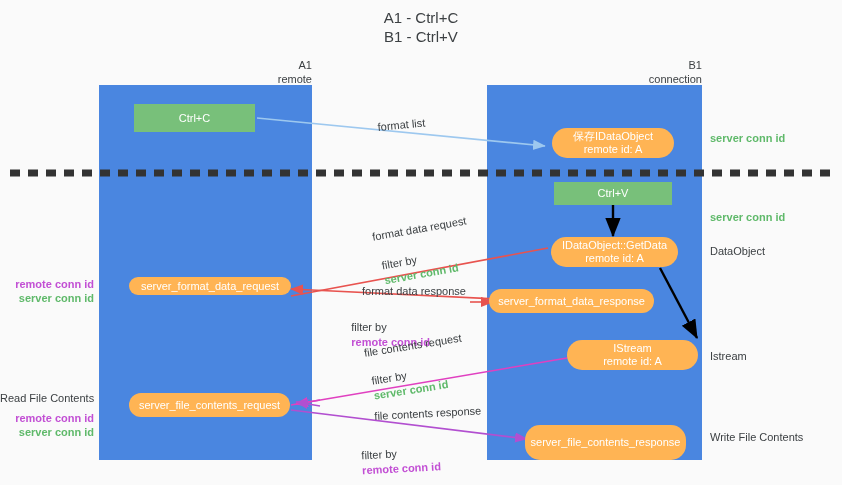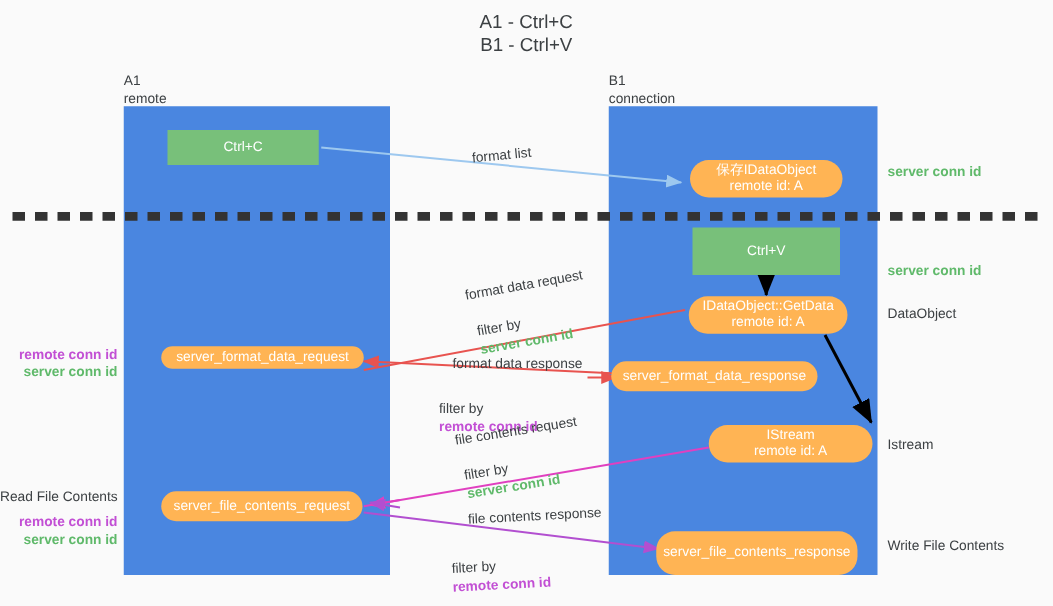--- a/index.html
+++ b/index.html
@@ -12,21 +12,21 @@
   }
   #diagram{position:absolute;left:0;top:0;width:842px;height:485px;}
 
   .title{
     position:absolute;left:0;top:8px;width:842px;
     text-align:center;color:#3c4043;font-size:15px;line-height:19px;
     white-space:pre;
   }
 
   .col-head{
-    position:absolute;text-align:left;color:#3c4043;
+    position:absolute;text-align:right;color:#3c4043;
     font-size:11px;line-height:14px;white-space:pre;
   }
 
   .lane{position:absolute;background:#4a86e0;}
 
   .box{
     position:absolute;display:flex;align-items:center;justify-content:center;
     text-align:center;color:#ffffff;font-size:11px;line-height:13px;
     white-space:pre;box-sizing:border-box;
   }
@@ -97,21 +97,21 @@
 
     <line x1="291" y1="410" x2="527" y2="439" stroke="#b24fd0" stroke-width="1.6" marker-end="url(#ah-pur)"></line>
     <line x1="320" y1="406" x2="296" y2="402" stroke="#b24fd0" stroke-width="1.6" marker-end="url(#ah-pur)"></line>
   </svg>
 
   <div class="box green" style="left:134px;top:104px;width:121px;height:28px;">Ctrl+C</div>
 
   <div class="box orange" style="left:552px;top:128px;width:122px;height:30px;">保存IDataObject
 remote id: A</div>
 
-  <div class="box green" style="left:554px;top:182px;width:118px;height:38px;">Ctrl+V</div>
+  <div class="box green" style="left:554px;top:182px;width:118px;height:23px;">Ctrl+V</div>
 
   <div class="box orange" style="left:551px;top:237px;width:127px;height:30px;">IDataObject::GetData
 remote id: A</div>
 
   <div class="box orange" style="left:129px;top:277px;width:162px;height:18px;">server_format_data_request</div>
 
   <div class="box orange" style="left:489px;top:289px;width:165px;height:24px;">server_format_data_response</div>
 
   <div class="box orange" style="left:567px;top:340px;width:131px;height:30px;">IStream
 remote id: A</div>

